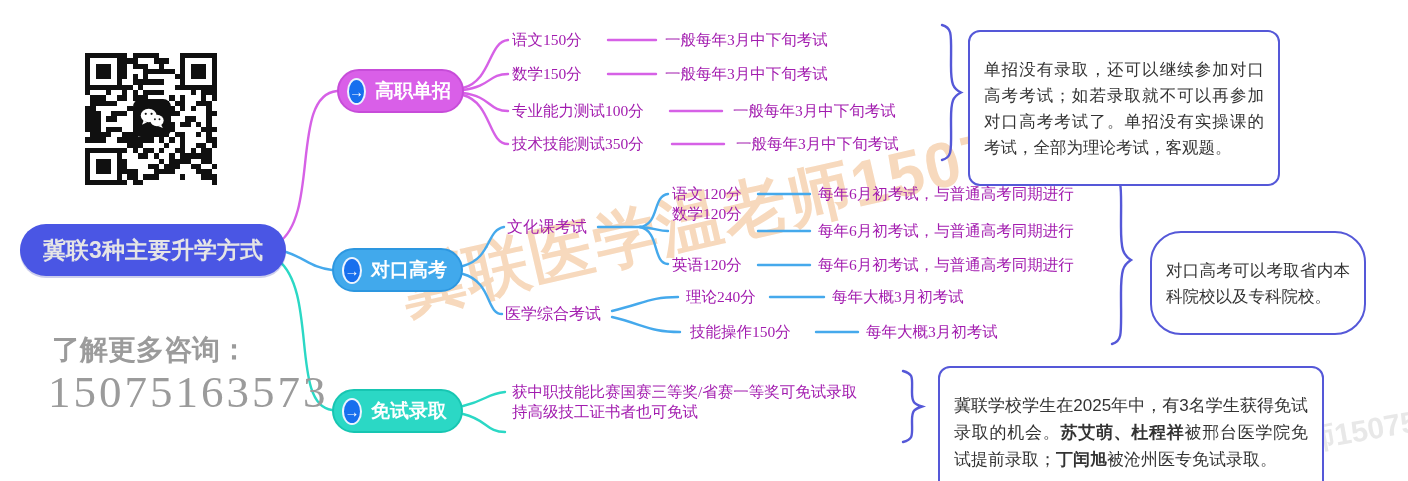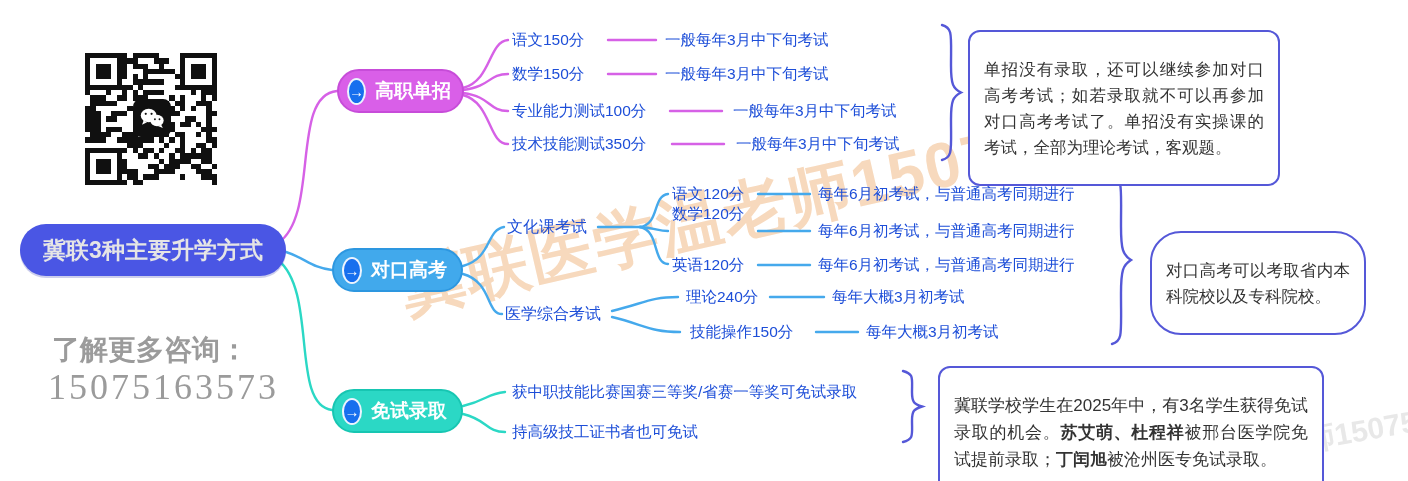--- a/index.html
+++ b/index.html
@@ -26,32 +26,32 @@
   .qm.on{background:#101010;}
   #qr-icon{position:absolute;left:48px;top:46px;width:38px;height:38px;background:#101010;
     border-radius:8px;display:flex;align-items:center;justify-content:center;}
   
   #main-node{left:20px;top:224px;width:266px;height:52px;background:#4a56e4;border-radius:26px;
     color:#e5e5e5;font-size:23px;font-weight:700;display:flex;align-items:center;justify-content:center;
     z-index:2;white-space:nowrap;box-shadow:0 2px 0 rgba(50,60,180,0.25);}
   
   .contact{font-family:"Liberation Serif", serif;color:#9b9b9b;z-index:2;white-space:nowrap;margin-top:16px;}
   #contact-more{left:52px;top:315px;font-size:28px;font-weight:700;}
-  #contact-phone{left:48px;top:350px;font-size:36px;letter-spacing:3px;}
+  #contact-phone{left:48px;top:350px;font-size:45px;letter-spacing:3px;}
   
   .pill{height:44px;border-radius:22px;color:#fff;font-size:19px;font-weight:700;z-index:2;
     display:flex;align-items:center;gap:9px;padding:0 14px 0 8px;box-sizing:border-box;white-space:nowrap;}
   .pill .arrow-ic{width:27px;height:27px;border-radius:50%;background:#176fee;border:2px solid rgba(255,255,255,0.92);
     box-sizing:border-box;display:flex;align-items:center;justify-content:center;color:#fff;
     font-size:15px;font-weight:700;line-height:1;}
   #node-0{left:337px;top:69px;width:127px;background:#d95fe8;border:2px solid #c74cd9;}
   #node-1{left:332px;top:248px;width:131px;background:#41a9ec;border:2px solid #2d97e0;}
   #node-2{left:332px;top:389px;width:131px;background:#2bd8c5;border:2px solid #17c6b2;}
   
-  .titem{font-size:15.5px;color:#1d4ed8;z-index:2;white-space:nowrap;line-height:20px;}
+  .titem{font-size:15.5px;color:#a21caf;z-index:2;white-space:nowrap;line-height:20px;font-family:Liberation Serif, serif;}
   
   .notebox{background:#fff;border:2.4px solid #5558d8;border-radius:12px;color:#333;
     font-size:16.5px;line-height:26px;padding:24px 14px;box-sizing:border-box;z-index:2;text-align:justify;}
   #box-0{left:968px;top:30px;width:312px;}
   #box-1{left:1150px;top:231px;width:216px;border-radius:31px;}
   #box-2{left:938px;top:366px;width:386px;font-size:17px;line-height:27px;}
 </style>
 </head>
 <body>
 
@@ -771,17 +771,17 @@
 <div class="abs titem" style="left:818px;top:221px">每年6月初考试，与普通高考同期进行</div>
 <div class="abs titem" style="left:672px;top:255px">英语120分</div>
 <div class="abs titem" style="left:818px;top:255px">每年6月初考试，与普通高考同期进行</div>
 <div class="abs titem" style="left:505px;top:304px;font-size:16px">医学综合考试</div>
 <div class="abs titem" style="left:686px;top:287px">理论240分</div>
 <div class="abs titem" style="left:832px;top:287px">每年大概3月初考试</div>
 <div class="abs titem" style="left:690px;top:322px">技能操作150分</div>
 <div class="abs titem" style="left:866px;top:322px">每年大概3月初考试</div>
 
 <div class="abs titem" style="left:512px;top:382px">获中职技能比赛国赛三等奖/省赛一等奖可免试录取</div>
-<div class="abs titem" style="left:512px;top:422px">持高级技工证书者也可免试</div>
+<div class="abs titem" style="left:512px;top:402px">持高级技工证书者也可免试</div>
 
 <div class="abs notebox" id="box-0">单招没有录取，还可以继续参加对口高考考试；如若录取就不可以再参加对口高考考试了。单招没有实操课的考试，全部为理论考试，客观题。</div>
 <div class="abs notebox" id="box-1">对口高考可以考取省内本科院校以及专科院校。</div>
 <div class="abs notebox" id="box-2"><span>冀联学校学生在2025年中，有3名学生获得免试录取的机会。</span><span style="font-weight: 700;">苏艾萌、杜程祥</span><span>被邢台医学院免试提前录取；</span><span style="font-weight: 700;">丁闰旭</span><span>被沧州医专免试录取。</span></div>
 
 </body></html>

